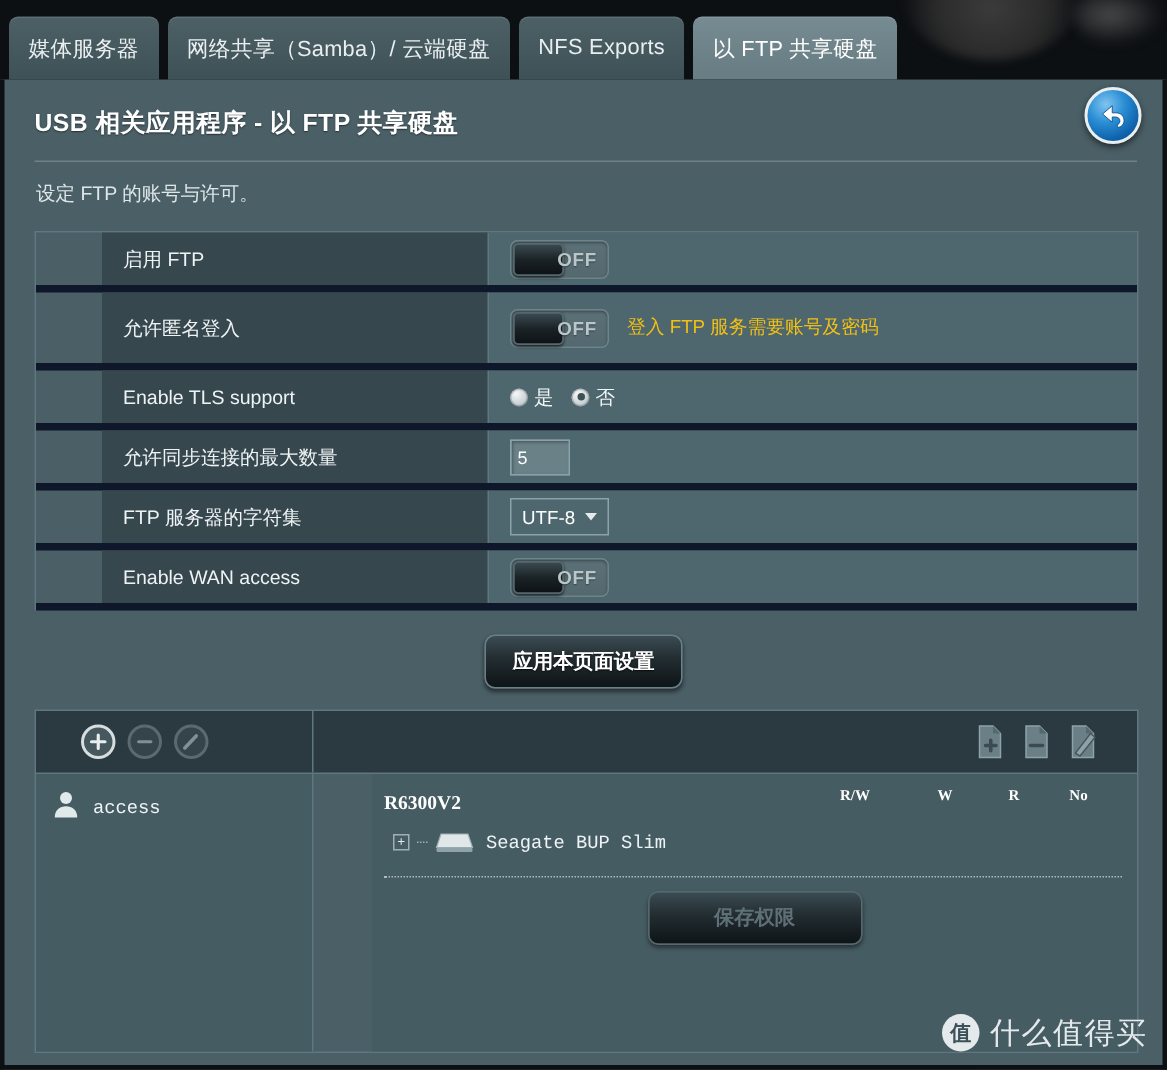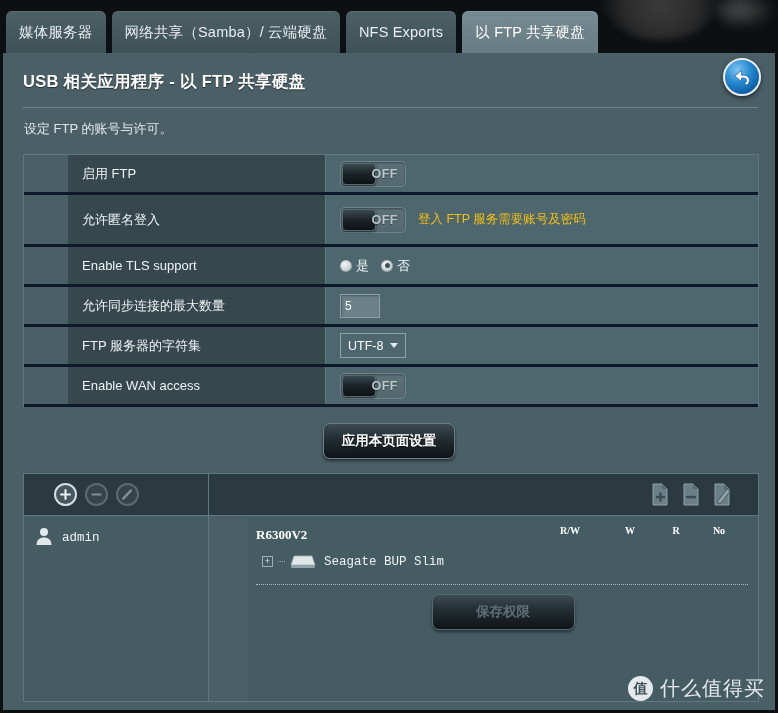--- a/index.html
+++ b/index.html
@@ -91,21 +91,21 @@
   }
   .backbtn svg { display: block; }
 
   
   .settings {
     margin: 16px 0 0 20px;
     width: 736px;
     border: 1px solid #5f777e;
     border-bottom: none;
   }
-  .srow { display: flex; border-bottom: 3px solid #0f172a; min-height: 40px; padding-left: 44px; }
+  .srow { display: flex; border-bottom: 5px solid #0f172a; min-height: 40px; padding-left: 44px; }
   .slabel {
     width: 258px; flex: 0 0 258px;
     background: #36474d;
     color: #eef3f5; font-size: 13px;
     display: flex; align-items: center;
     padding: 0 0 0 14px;
     border-right: 1px solid #5f777e;
   }
   .svalue {
     flex: 1;
@@ -443,21 +443,21 @@
       <div class="permbody">
 
         <div class="permusers">
           <div class="userrow">
             <span>
               <svg width="20" height="20" viewBox="0 0 20 20" aria-hidden="true">
                 <circle cx="10" cy="6" r="4" fill="#e2e9eb"></circle>
                 <path d="M2.5 19 C2.5 13.8 6 11.5 10 11.5 C14 11.5 17.5 13.8 17.5 19 Z" fill="#e2e9eb"></path>
               </svg>
             </span>
-            <span class="username">admin</span>
+            <span class="username">access</span>
           </div>
         </div>
 
         <div class="permmain">
           <div class="permheader">
             <span class="devname">R6300V2</span>
             <span class="permcols">
               <span class="permcol" style="left:314px;">R/W</span>
               <span class="permcol" style="left:374px;">W</span>
               <span class="permcol" style="left:420px;">R</span>

